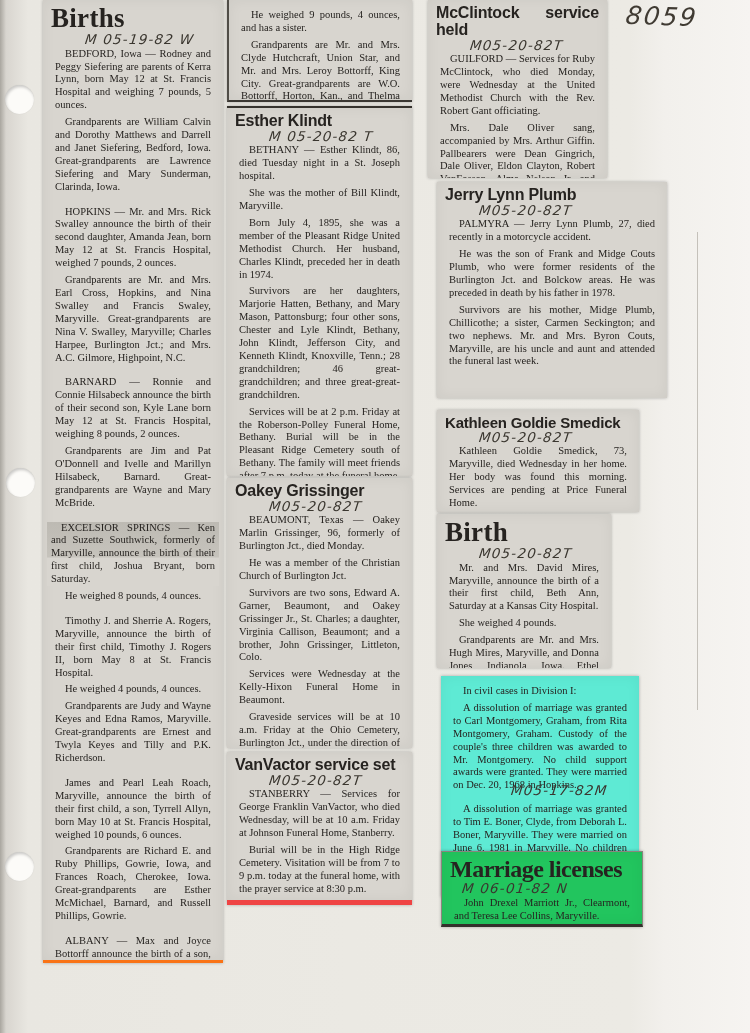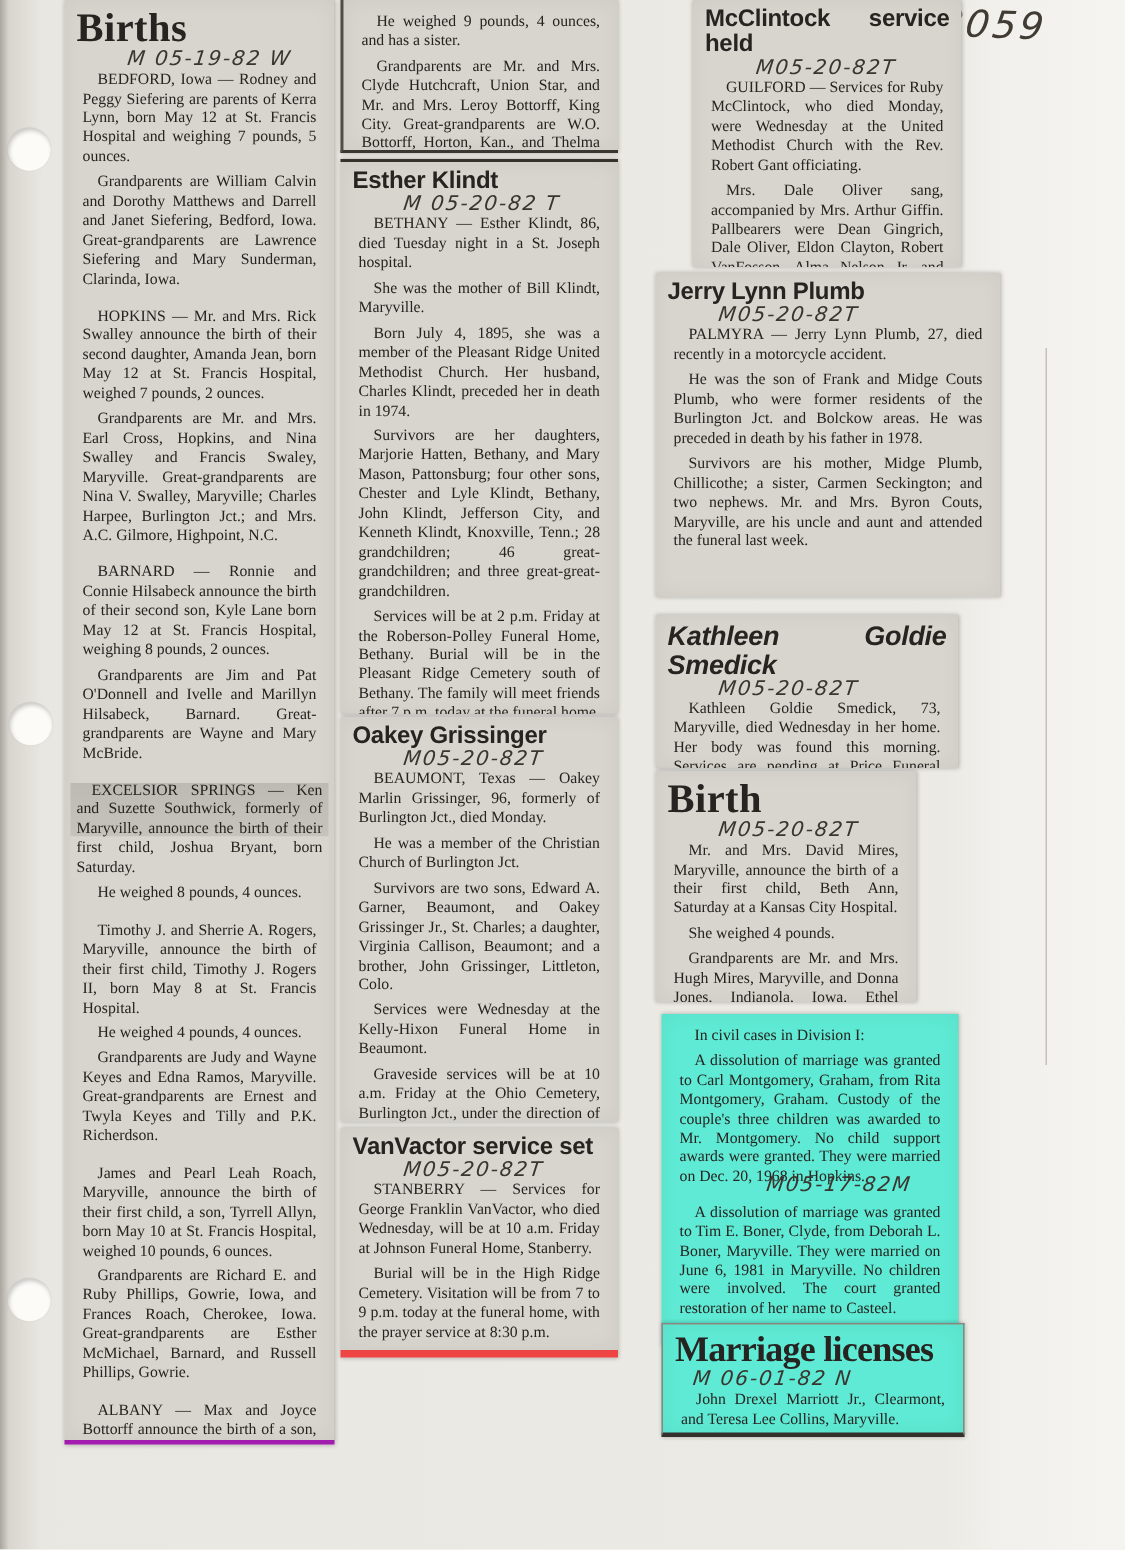--- a/index.html
+++ b/index.html
@@ -36,47 +36,47 @@
   }
   .h-serif{
     font-family:"Liberation Serif",serif;font-weight:bold;
     font-size:27px;line-height:1;letter-spacing:.3px;margin:0 0 1px 0;
   }
   .h-serif.smaller{font-size:24px;letter-spacing:-.5px;}
   .h-sans{
     font-family:"Liberation Sans",sans-serif;font-weight:bold;
     font-size:16px;line-height:1.05;letter-spacing:-.2px;margin:0;
   }
-  .h-sans.tight{font-size:18px;font-style:italic;}
+  .h-sans.tight{font-size:15px;}
   .annotation{
     font-family:"DejaVu Sans",sans-serif;font-style:italic;
     font-size:13.5px;letter-spacing:1.2px;color:#3a362f;
     transform:skewX(-7deg);position:relative;z-index:2;
     white-space:nowrap;
   }
   .ann-under-headline{margin:-2px 0 -4px 34px;}
   .ann-inline{margin:-14px 0 0 62px;}
   .page-number{
     position:absolute;top:2px;right:52px;
     font-family:"DejaVu Sans",sans-serif;font-style:italic;
     font-size:25px;letter-spacing:2px;color:#403b33;
     transform:rotate(2deg) skewX(-6deg);
   }
   
-  .c-births{left:43px;top:0;width:180px;height:963px;border-bottom:3px solid #a21caf;}
+  .c-births{left:43px;top:0;width:180px;height:963px;border-bottom:3px solid #f97316;}
   .c-bottorff{left:227px;top:0;width:185px;height:102px;border-bottom:2px solid #3a3732;border-left:2px solid #504d47;}
   .c-esther{left:227px;top:106px;width:185px;height:370px;border-top:2px solid #35322d;}
   .c-oakey{left:227px;top:478px;width:185px;height:270px;}
   .c-vanvactor{left:227px;top:752px;width:185px;height:153px;border-bottom:5px solid #ef4444;}
-  .c-mcclintock{left:462px;top:0;width:179px;height:178px;}
+  .c-mcclintock{left:428px;top:0;width:179px;height:178px;}
   .c-jerry{left:437px;top:182px;width:230px;height:216px;}
   .c-kathleen{left:437px;top:410px;width:202px;height:102px;}
   .c-birth{left:437px;top:514px;width:174px;height:154px;}
   .c-civil{left:441px;top:676px;width:198px;height:221px;background:#5eead4;}
-  .c-marriage{left:441px;top:882px;width:202px;height:76px;border:1px solid #8a867d;border-bottom:3px solid #34312c;background:#5eead4;}
+  .c-marriage{left:441px;top:851px;width:202px;height:76px;border:1px solid #8a867d;border-bottom:3px solid #34312c;background:#22c55e;}
 </style>
 </head>
 <body>
 
 <div class="scan-page"></div>
 <div class="page-edge-line"></div>
 
 <div class="hole" style="left:5px;top:85px;"></div>
 <div class="hole" style="left:6px;top:468px;"></div>
 <div class="hole" style="left:5px;top:852px;"></div>

